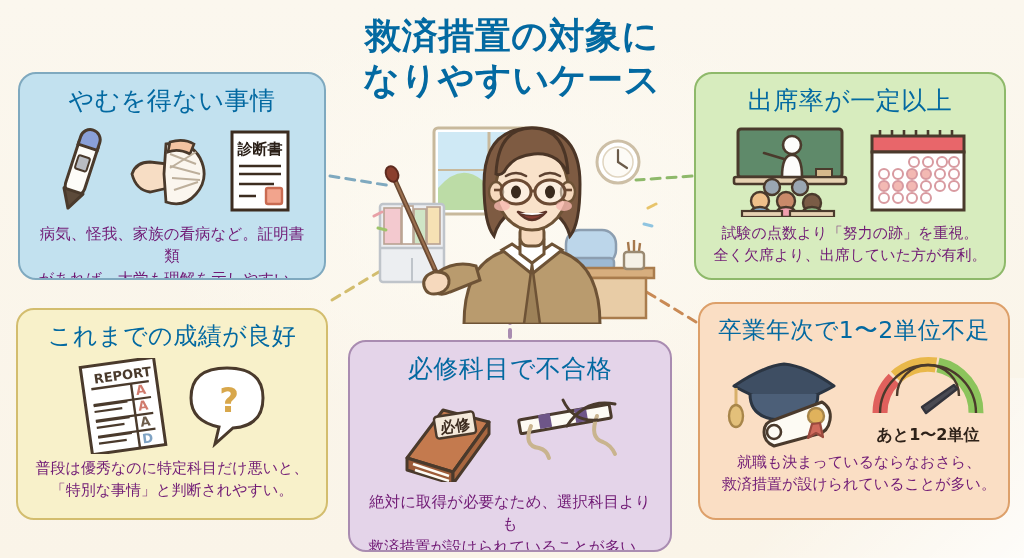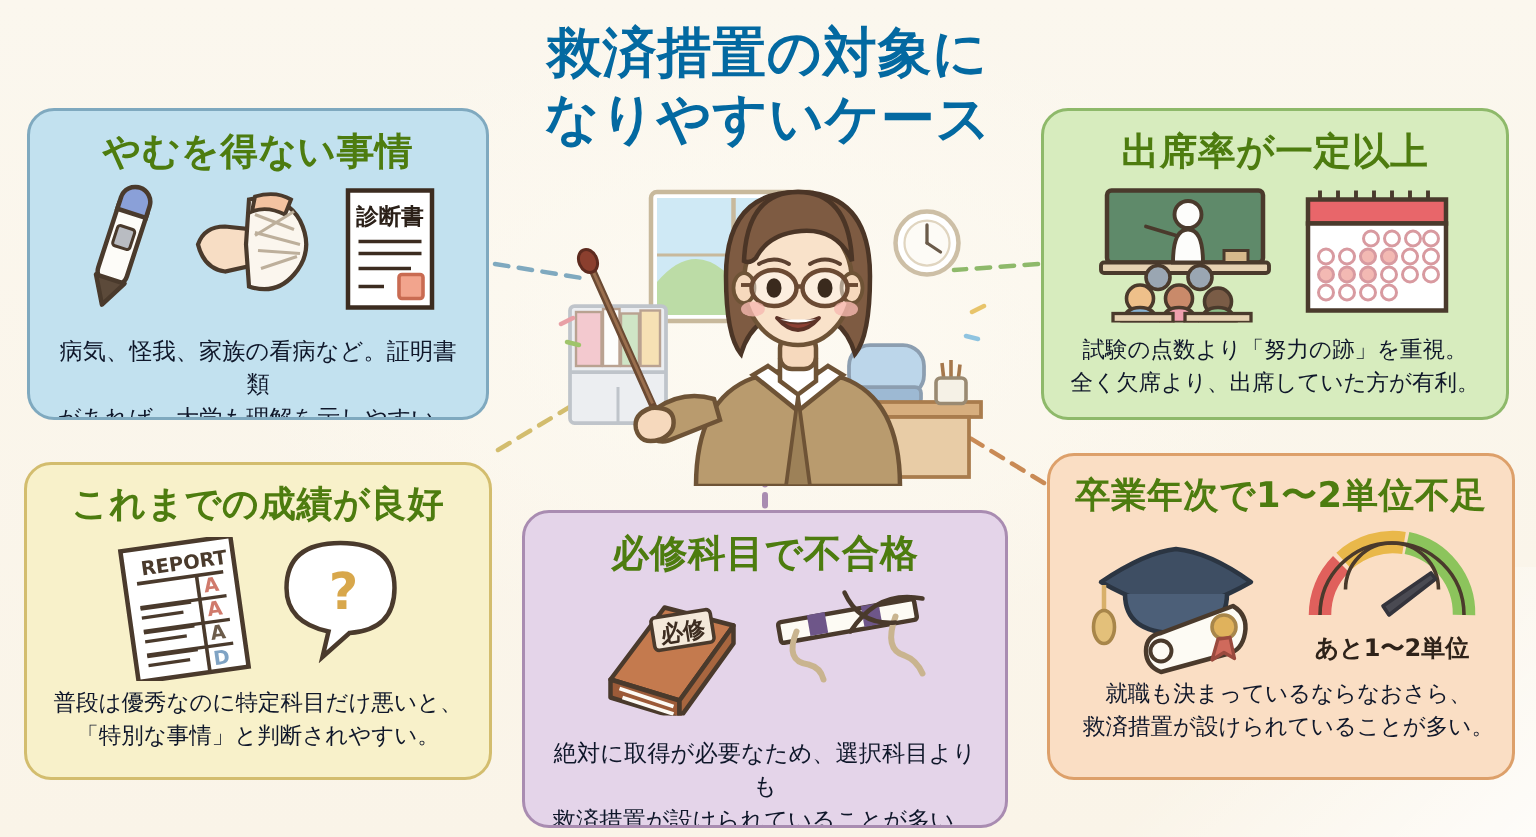--- a/index.html
+++ b/index.html
@@ -27,22 +27,22 @@
     font-size:36px; font-weight:bold; line-height:1.22;
     letter-spacing:.5px;
   }
   .title .l { display:block; }
 
   
   .card {
     position:absolute; border-radius:18px; border:2px solid;
     padding:10px 12px 12px; text-align:center; overflow:hidden;
   }
-  .card .c-title { font-weight:bold; color:#4d7c0f; letter-spacing:.5px; }
-  .card .c-body  { color:#0f172a; line-height:1.45; }
+  .card .c-title { font-weight:normal; color:#0369a1; letter-spacing:.5px; }
+  .card .c-body  { color:#701a75; line-height:1.45; }
 
   
   #card-reason { left:18px; top:72px; width:308px; height:208px;
     background:#c2e1ef; border-color:#7fa9bf; }
   #card-reason .c-title{ font-size:25px; }
   #card-reason .c-body { font-size:15.5px; margin-top:4px; }
 
   
   #card-attendance { left:694px; top:72px; width:312px; height:208px;
     background:#d7ecbe; border-color:#8eb96a; }
@@ -61,21 +61,21 @@
   #card-required .c-title{ font-size:25px; }
   #card-required .c-body { font-size:15.5px; margin-top:2px; }
 
   
   #card-credits { left:698px; top:302px; width:312px; height:218px;
     background:#fadec4; border-color:#dda06a; }
   #card-credits .c-title{ font-size:23.5px; }
   #card-credits .c-body { font-size:15px; margin-top:2px;margin-left:10px; }
 
   .icons { position:relative; height:96px; margin:6px 0 4px;
-    display:flex; align-items:flex-start; justify-content:center; gap:16px; }
+    display:flex; align-items:center; justify-content:center; gap:16px; }
 
   
   .conn { position:absolute; }
 
   
   #teacher-scene { position:absolute; left:372px; top:112px; width:286px; height:212px; }
 
   
   .gauge-label{ font-size:16px; font-weight:bold; color:#2e2219; margin-top:2px; }
 </style>

